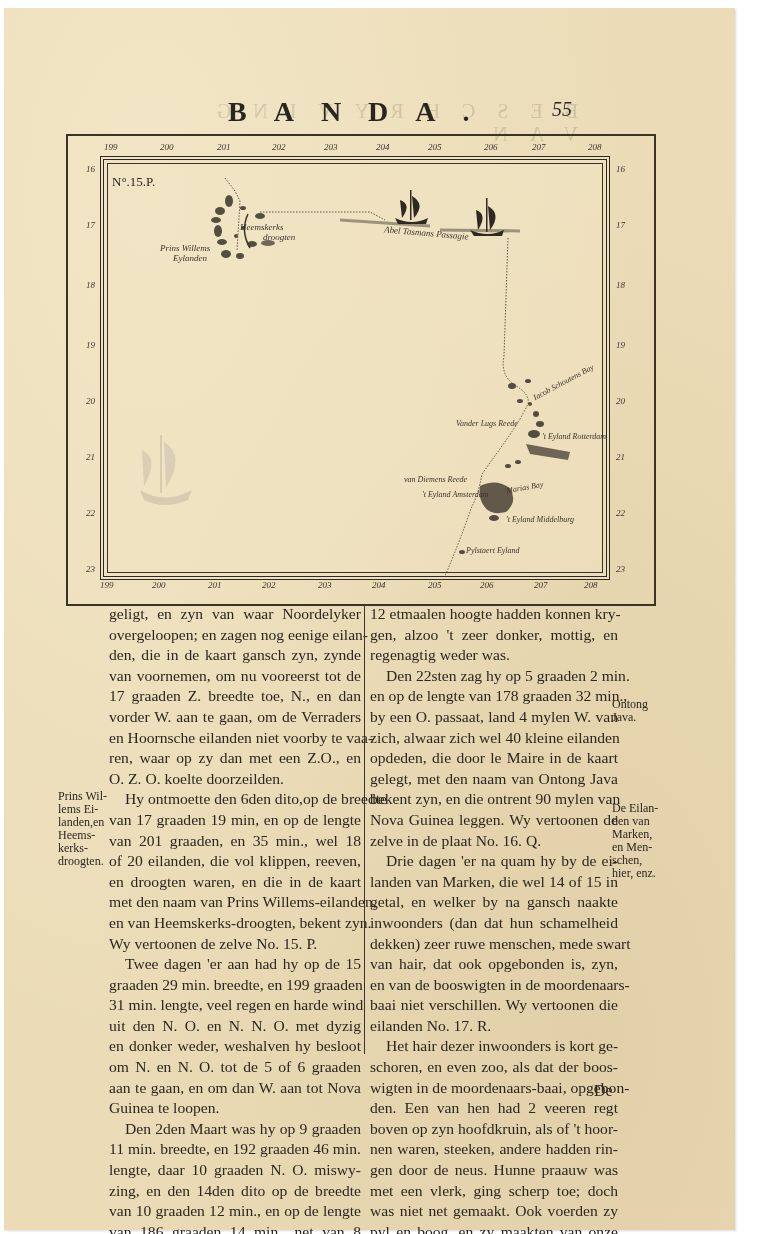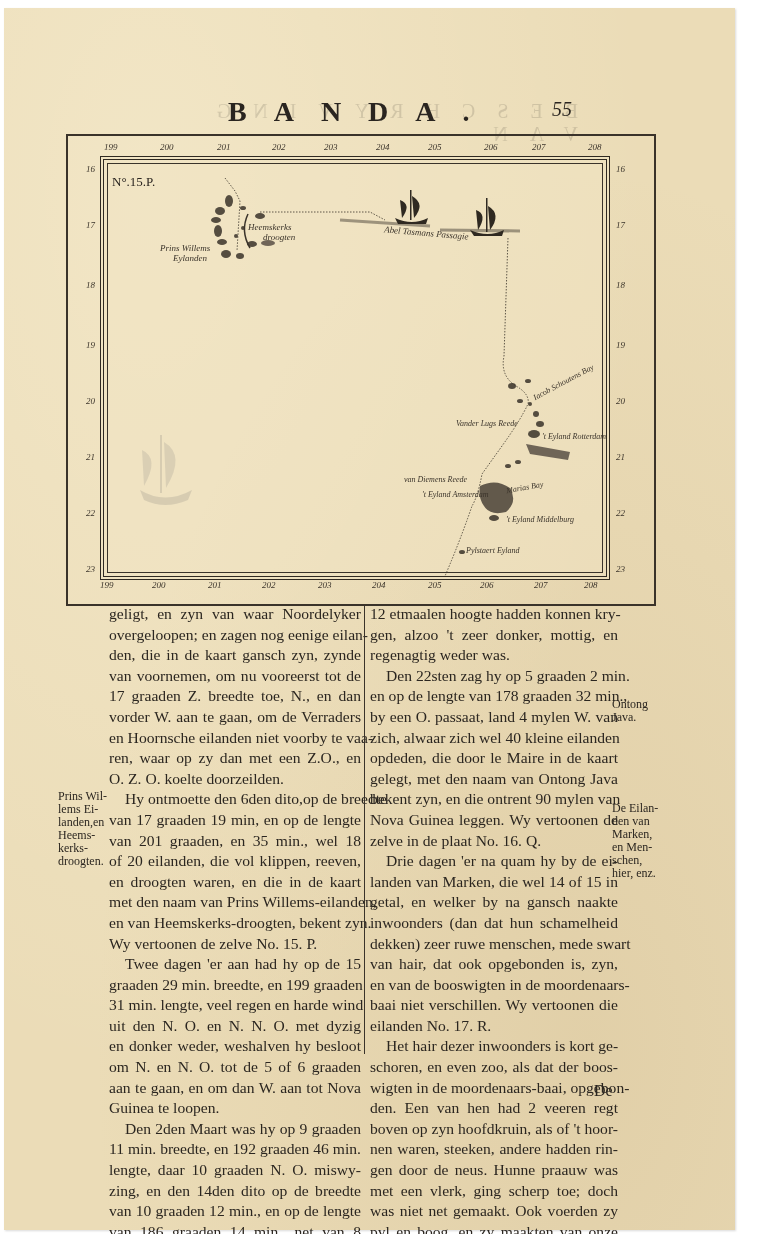--- a/index.html
+++ b/index.html
@@ -166,21 +166,21 @@
     <ellipse cx="408" cy="310" rx="3" ry="2"></ellipse>
     <ellipse cx="418" cy="306" rx="3" ry="2"></ellipse>
     <path d="M380 330 Q396 322 410 332 Q418 346 406 356 Q390 360 384 350 Q378 342 380 330 Z" fill="#4a4238"></path>
     <ellipse cx="394" cy="362" rx="5" ry="3"></ellipse>
     <ellipse cx="362" cy="396" rx="3" ry="2"></ellipse>
   </g>
 </svg>
 
 <span class="map-num">N°.15.P.</span>
 
-<span class="map-label" style="left:248px;top:222px;font-size:9px">Heemskerks</span>
+<span class="map-label" style="left:240px;top:222px;font-size:9px">Heemskerks</span>
 <span class="map-label" style="left:263px;top:232px;font-size:9px">droogten</span>
 <span class="map-label" style="left:160px;top:243px;font-size:9px">Prins Willems</span>
 <span class="map-label" style="left:173px;top:253px;font-size:9px">Eylanden</span>
 <span class="map-label" style="left:384px;top:228px;font-size:9px;transform:rotate(5deg)">Abel Tasmans Passagie</span>
 <span class="map-label" style="left:536px;top:393px;transform:rotate(-28deg);transform-origin:left bottom">Iacob Schoutens Bay</span>
 <span class="map-label" style="left:456px;top:419px">Vander Lugs Reede</span>
 <span class="map-label" style="left:542px;top:432px">'t Eyland Rotterdam</span>
 <span class="map-label" style="left:404px;top:475px">van Diemens Reede</span>
 <span class="map-label" style="left:422px;top:490px">'t Eyland Amsterdam</span>
 <span class="map-label" style="left:506px;top:483px;transform:rotate(-10deg)">Marias Bay</span>

